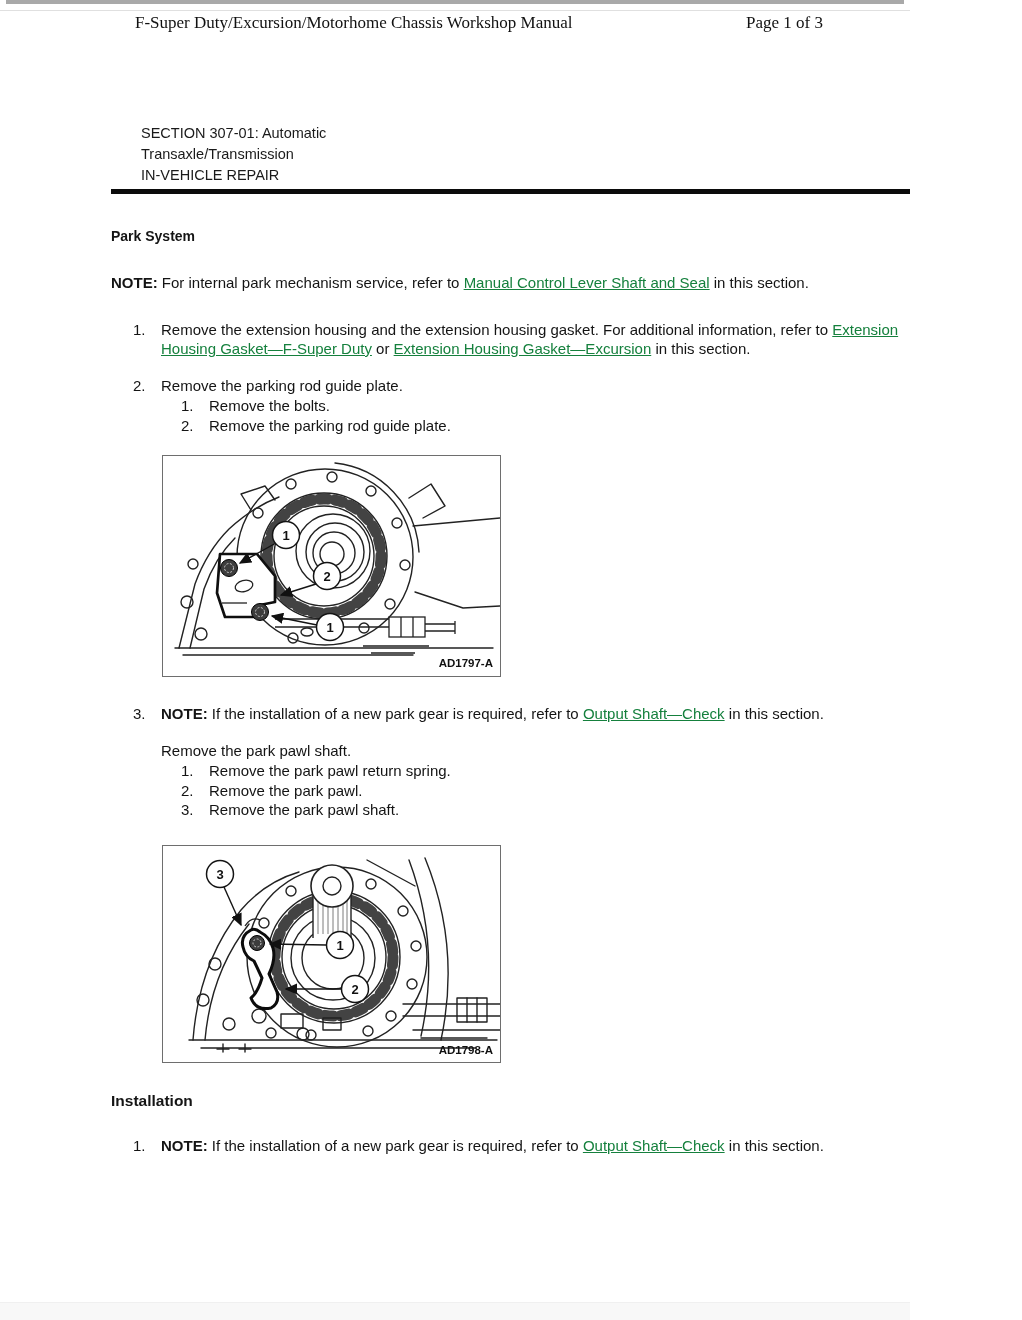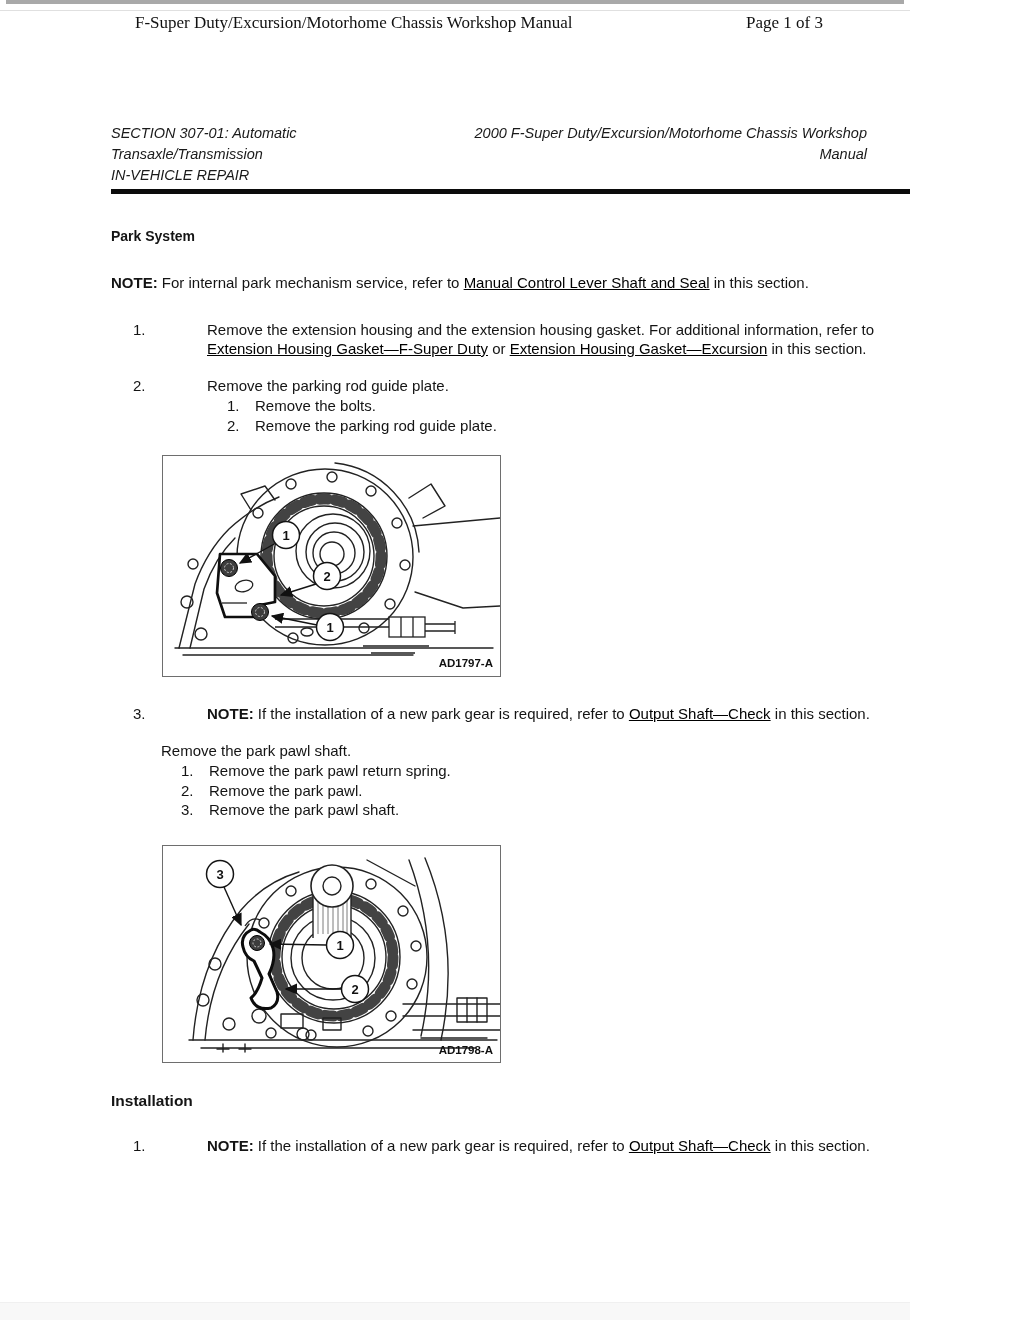--- a/index.html
+++ b/index.html
@@ -8,33 +8,33 @@
   
   .top-bar{height:4px;background:#a9a9a9;margin:0 6px;}
   .top-line{height:1px;background:#e0e0e0;margin-top:6px;}
   
   .page-header{display:flex;justify-content:space-between;align-items:baseline;
                padding:1px 87px 0 135px;font-family:"Liberation Serif",serif;
                font-size:17px;line-height:22px;color:#111;}
   
   .content{margin-left:111px;width:802px;}
   .section-header{display:flex;justify-content:space-between;margin-top:89px;
-                  font-style:italic;font-size:14.5px;line-height:21px;color:#1a1a1a;}
+                  font-size:14.5px;line-height:21px;color:#1a1a1a;margin-left:30px;}
   .sh-left{width:230px;}
   .sh-right{width:430px;text-align:right;padding-right:46px;box-sizing:content-box;}
   .rule{height:5px;background:#0b0b0b;margin-top:3px;}
   .h1{font-size:14px;font-weight:bold;margin-top:31px;line-height:23px;}
   .h2{font-size:15.5px;font-weight:bold;margin-top:27px;line-height:18px;}
   .body-text{font-size:15px;line-height:19.5px;}
   p.note{margin:25px 0 0 0;}
-  a.link{color:#000000;text-decoration:underline;cursor:pointer;}
+  a.link{color:#15803d;text-decoration:underline;cursor:pointer;}
   .step{display:flex;padding-left:22px;margin-top:27px;}
   .step.tight{margin-top:17px;}
   .step .num{flex:none;width:28px;}
-  .step .stepbody{flex:1;min-width:0;margin-left:46px;}
+  .step .stepbody{flex:1;min-width:0;}
   .substeps{margin-top:1px;}
   .substep{display:flex;padding-left:20px;}
   .substep .num{flex:none;width:28px;}
   .para{margin-top:17px;padding-left:50px;}
   .figure{box-sizing:border-box;width:339px;border:1px solid #6e6e6e;background:#fff;
           margin-left:51px;}
   .figure.f1{height:222px;margin-top:20px;}
   .figure.f2{height:218px;margin-top:25px;}
   .figure svg{display:block;width:100%;height:100%;}
   .h2.install{margin-top:29px;}
@@ -53,21 +53,20 @@
     <span>F-Super Duty/Excursion/Motorhome Chassis Workshop Manual</span>
     <span>Page 1 of 3</span>
   </div>
 
   <div class="content body-text">
     <div class="section-header">
       <div class="sh-left">
         <div>SECTION 307-01: Automatic Transaxle/Transmission</div>
         <div>IN-VEHICLE REPAIR</div>
       </div>
-      <div class="sh-right">2000 F-Super Duty/Excursion/Motorhome Chassis Workshop Manual</div>
     </div>
     <div class="rule"></div>
 
     <div class="h1">Park System</div>
 
 
     <p class="note"><b>NOTE:</b><span> For internal park mechanism service, refer to </span><a class="link">Manual Control Lever Shaft and Seal</a><span> in this section.</span></p>
 
     <div class="step">
       <span class="num">1.</span>

